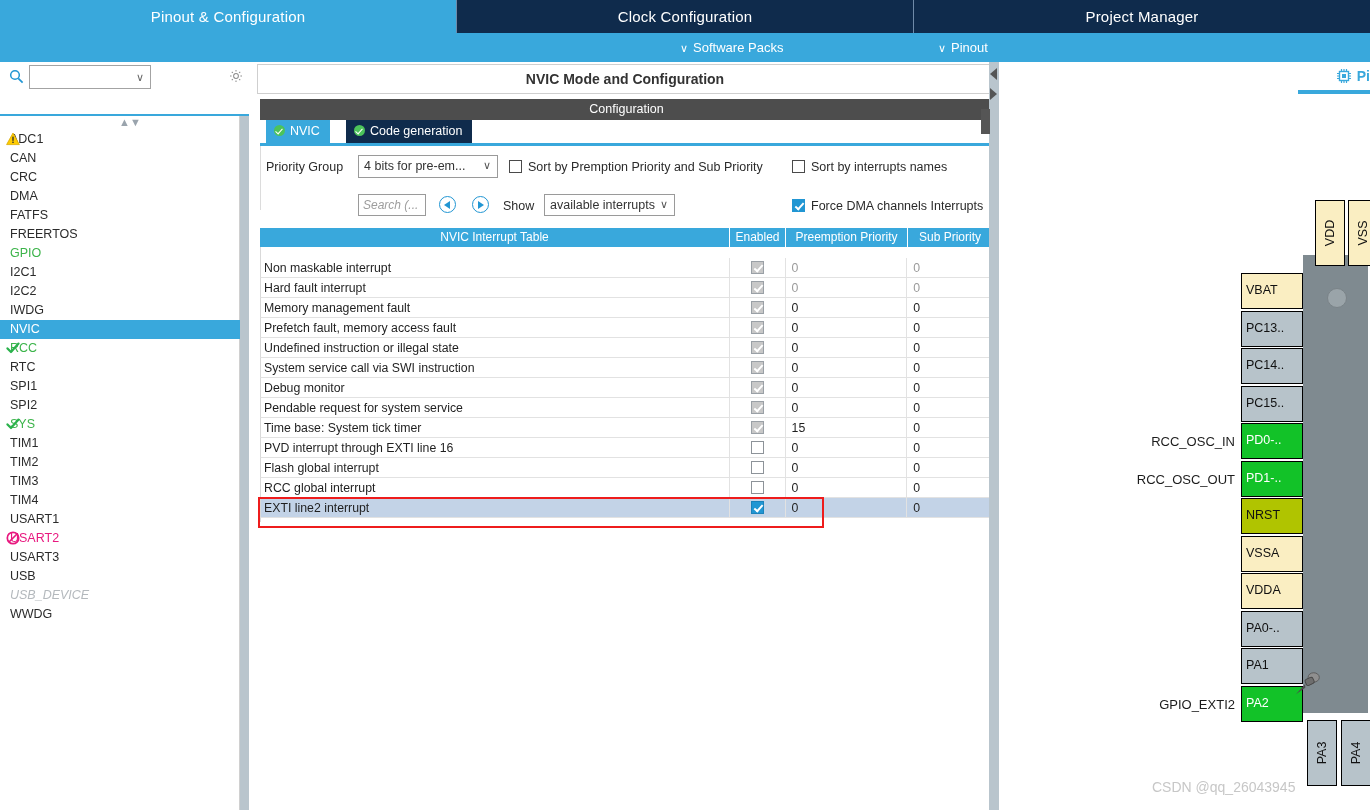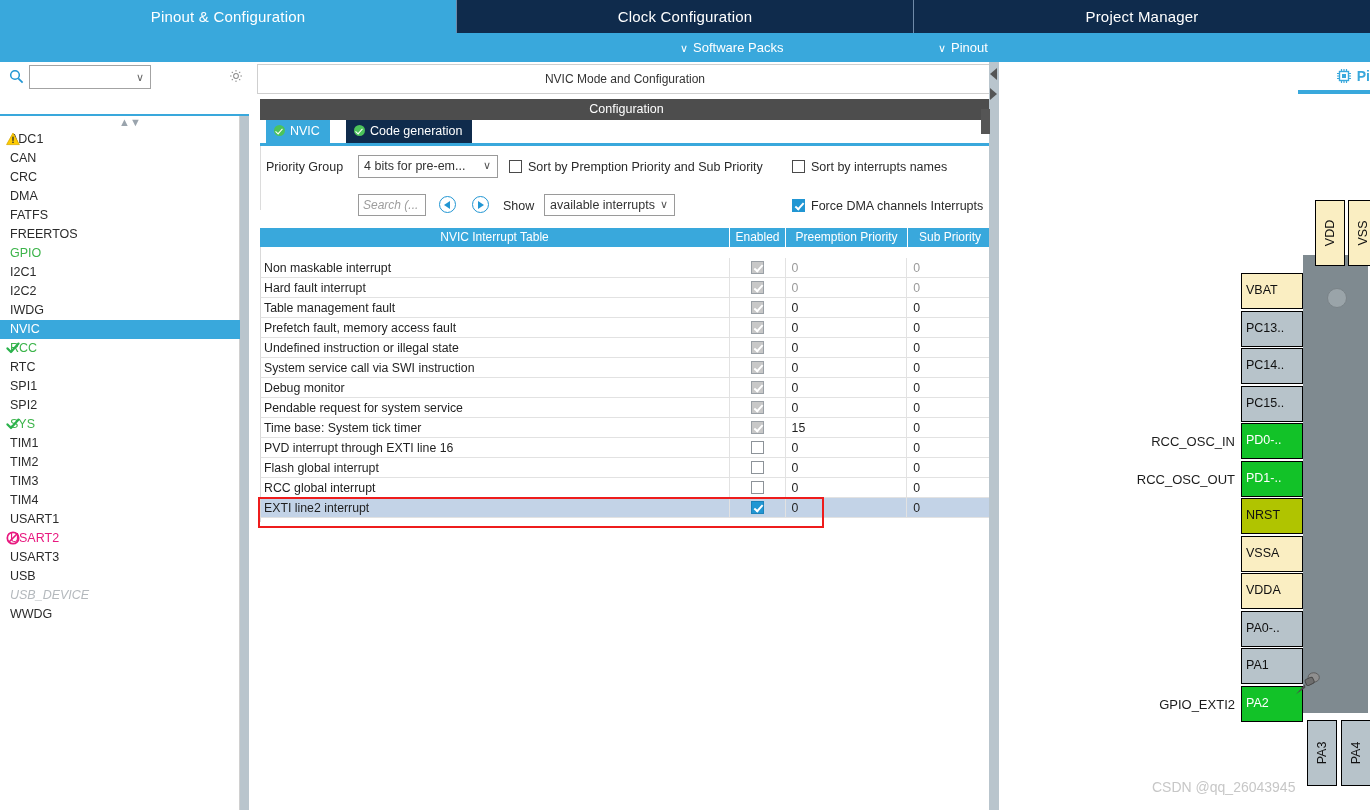--- a/index.html
+++ b/index.html
@@ -70,21 +70,21 @@
   .vsplit .arr { position: absolute; left: 1px; width: 0; height: 0; }
   .vsplit .arr.up { top: 6px; border-right: 7px solid #555; border-top: 6px solid transparent; border-bottom: 6px solid transparent; }
   .vsplit .arr.dn { top: 26px; border-left: 7px solid #555; border-top: 6px solid transparent; border-bottom: 6px solid transparent; }
   .vsplit .darkblk { position: absolute; left: -8px; top: 47px; width: 9px; height: 25px; background: #555; }
 
   
   .cfgpanel { position: absolute; left: 257px; top: 62px; width: 736px; height: 748px; background: #ffffff; }
   .mode-header {
     position: absolute; left: 0; top: 2px; width: 736px; height: 30px;
     border: 1px solid #cfcfcf; background: #ffffff;
-    line-height: 28px; text-align: center; font-size: 12px; color: #333;
+    line-height: 28px; text-align: center; font-size: 14px; color: #333; font-weight: bold;
   }
   .cfg-title {
     position: absolute; left: 3px; top: 37px; width: 733px; height: 21px;
     background: #4d4d4d; color: #ffffff; text-align: center; line-height: 21px; font-size: 12.5px;
   }
   .cfg-tabs { position: absolute; left: 3px; top: 58px; width: 733px; height: 23px; }
   .cfg-tab { position: absolute; top: 0; height: 23px; line-height: 23px; padding: 0 10px 0 8px; font-size: 12.5px; white-space: nowrap; }
   .cfg-tab.active { left: 6px; background: #39a8dc; color: #ffffff; }
   .cfg-tab.inactive { left: 86px; background: #0f2b4c; color: #ffffff; }
   .cfg-tab .okdot { display: inline-block; width: 11px; height: 11px; border-radius: 50%; background: #4cc35a; position: relative; top: 1px; margin-right: 5px; }
@@ -312,21 +312,21 @@
         </div>
         <div class="itrow">
           <div class="c-name">Hard fault interrupt</div>
           <div class="c-en">
             <span class="rowcb ro"></span>
           </div>
           <div class="c-pp dim">0</div>
           <div class="c-sp dim">0</div>
         </div>
         <div class="itrow">
-          <div class="c-name">Table management fault</div>
+          <div class="c-name">Memory management fault</div>
           <div class="c-en">
             <span class="rowcb ro"></span>
           </div>
           <div class="c-pp">0</div>
           <div class="c-sp">0</div>
         </div>
         <div class="itrow">
           <div class="c-name">Prefetch fault, memory access fault</div>
           <div class="c-en">
             <span class="rowcb ro"></span>

